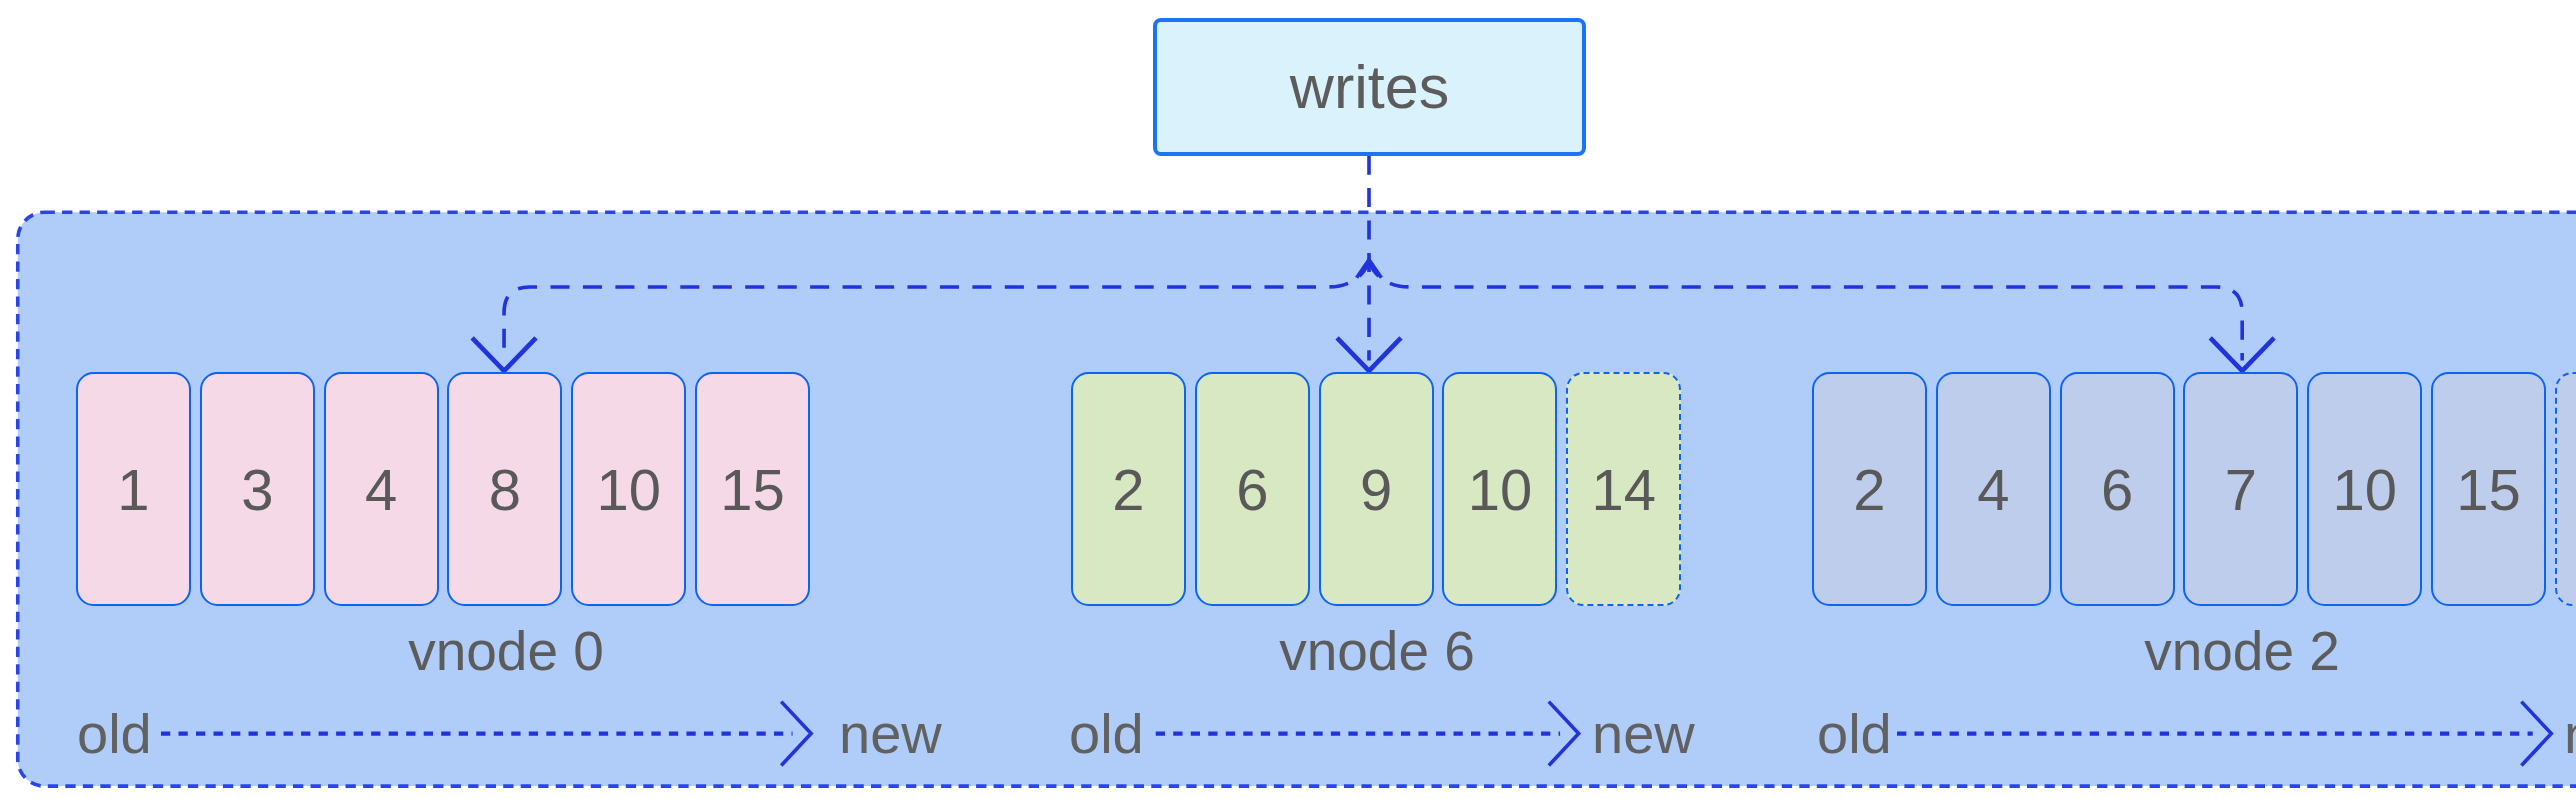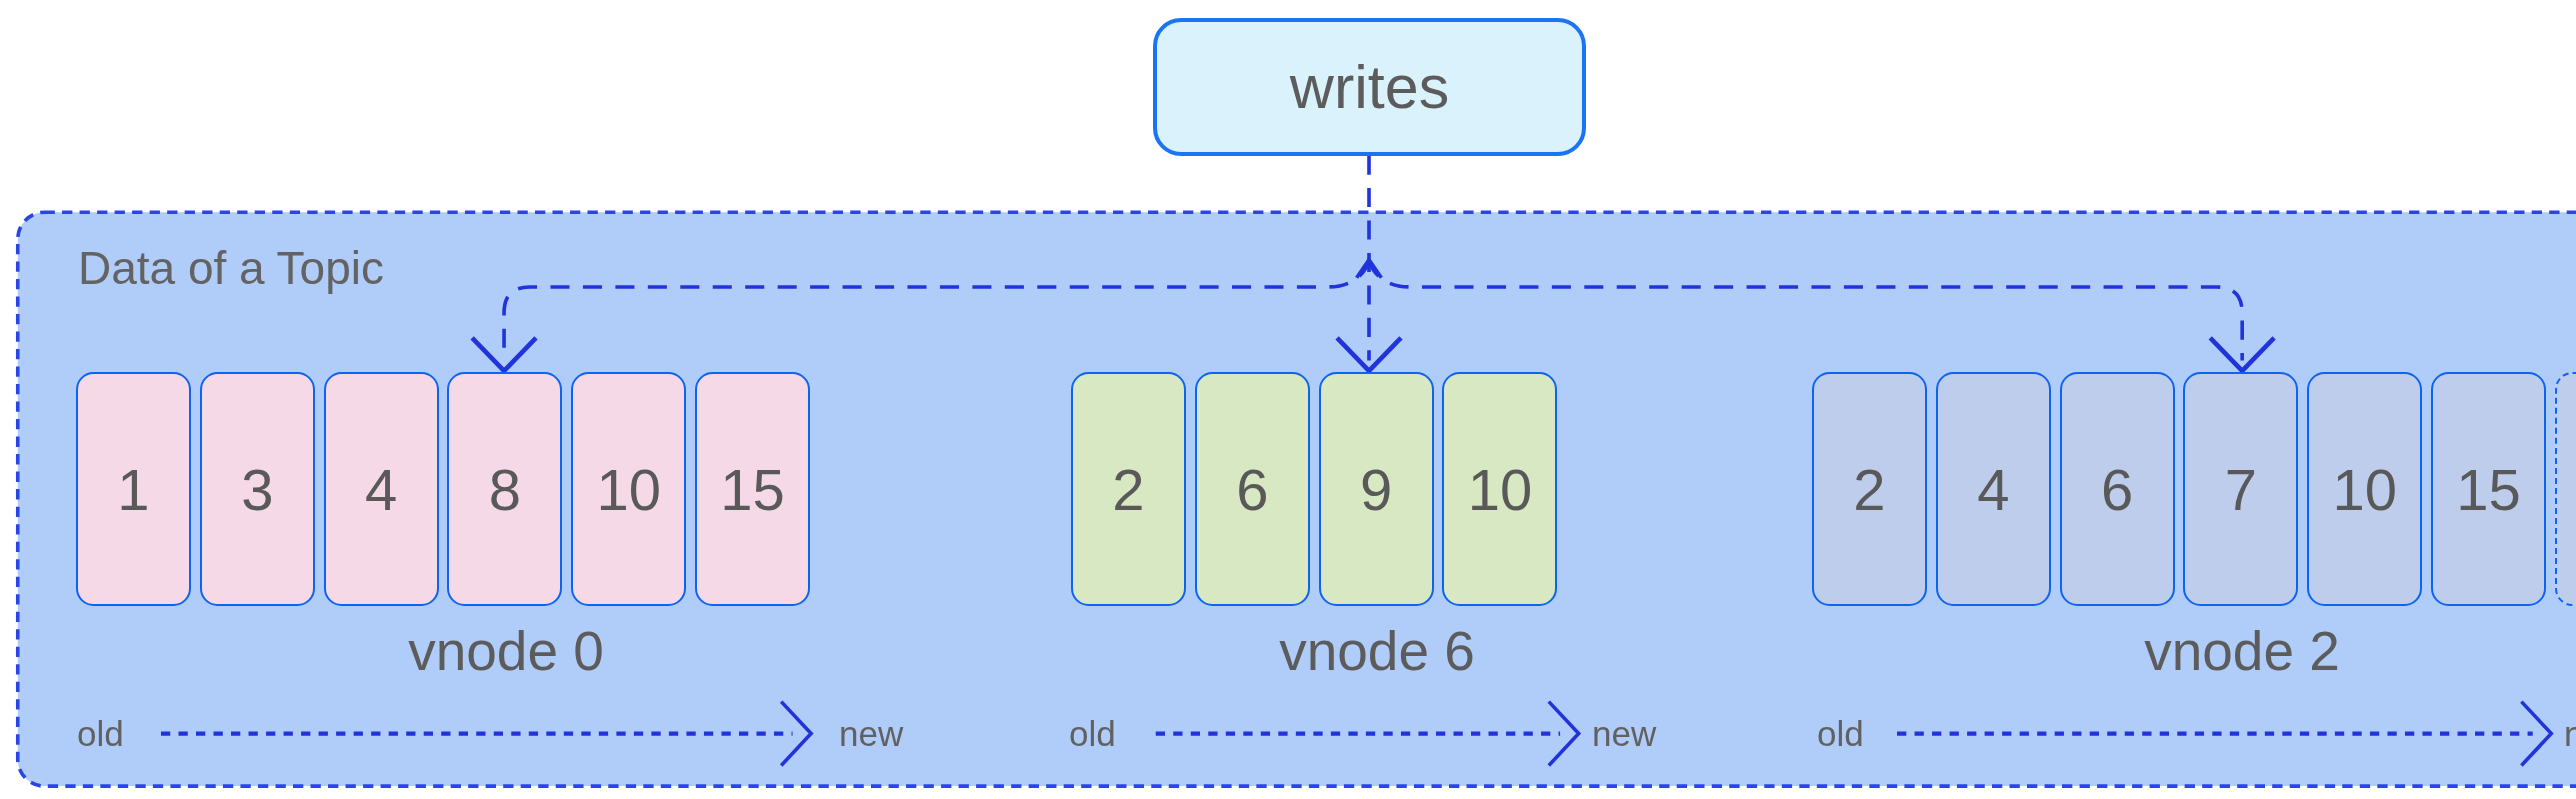--- a/index.html
+++ b/index.html
@@ -19,21 +19,21 @@
   .conn path{fill:none;stroke:#2133db;stroke-width:7;stroke-dasharray:37 26;}
   
   .heads path{fill:none;stroke:#2133db;stroke-width:9;}
   .heads path.mini{stroke-width:7;}
   
   .oldnew path{fill:none;stroke:#2133db;stroke-width:8;stroke-dasharray:18 16;}
   .chevrons path{fill:none;stroke:#2133db;stroke-width:7;}
 
   .writes-box{
     position:absolute;left:1153px;top:17.5px;width:433px;height:138px;
-    box-sizing:border-box;border:4.1px solid #1b74f3;border-radius:28px;
+    box-sizing:border-box;border:4.1px solid #1b74f3;border-radius:8px;
     background:#d9f2fc;display:flex;align-items:center;justify-content:center;
     font-size:61px;color:#5c5c5c;
   }
   .topic-label{
     position:absolute;left:78px;top:241px;
     font-size:46px;color:#636363;white-space:nowrap;
   }
   .vrow{position:absolute;top:372px;height:234px;display:flex;gap:8.8px;}
   .vrow-0{left:76px;}
   .vrow-1{left:1071px;}
@@ -52,21 +52,21 @@
   .vlabel{
     position:absolute;top:617px;height:68px;line-height:68px;
     text-align:center;font-size:55px;color:#5c5c5c;
   }
   .vlabel-0{left:76px;width:860px;}
   .vlabel-1{left:1071px;width:612px;}
   .vlabel-2{left:1812px;width:860px;}
 
   .endlab{
     position:absolute;top:707px;height:54px;line-height:54px;
-    font-size:35px;color:#616161;white-space:nowrap;
+    font-size:56px;color:#616161;white-space:nowrap;
   }
   .old-0{left:77px;} .new-0{left:839px;}
   .old-1{left:1069px;} .new-1{left:1592px;}
   .old-2{left:1817px;} .new-2{left:2564px;}
 </style>
 </head>
 <body>
 
 <div class="canvas">
 
@@ -96,39 +96,39 @@
       <path d="M 1516 1362 L 1574 1424 L 1516 1486"></path>
       <path d="M 3006 1362 L 3064 1424 L 3006 1486"></path>
       <path d="M 4894 1362 L 4952 1424 L 4894 1486"></path>
     </g>
   </svg>
 
   <div class="writes-box">
     <span>writes</span>
   </div>
 
-  <div class="topic-label">Data of a Topic</div>
 
   <div class="vrow vrow-0">
     <div class="cell fill-pink">1</div>
     <div class="cell fill-pink">3</div>
     <div class="cell fill-pink">4</div>
     <div class="cell fill-pink">8</div>
     <div class="cell fill-pink">10</div>
     <div class="cell fill-pink">15</div>
   </div>
   <div class="vlabel vlabel-0">vnode 0</div>
   <div class="endlab old-0">old</div>
   <div class="endlab new-0">new</div>
 
   <div class="vrow vrow-1">
     <div class="cell fill-green">2</div>
     <div class="cell fill-green">6</div>
     <div class="cell fill-green">9</div>
     <div class="cell fill-green">10</div>
+    <div class="cell fill-green dashed">14</div>
   </div>
   <div class="vlabel vlabel-1">vnode 6</div>
   <div class="endlab old-1">old</div>
   <div class="endlab new-1">new</div>
 
   <div class="vrow vrow-2">
     <div class="cell fill-bluegray">2</div>
     <div class="cell fill-bluegray">4</div>
     <div class="cell fill-bluegray">6</div>
     <div class="cell fill-bluegray">7</div>

